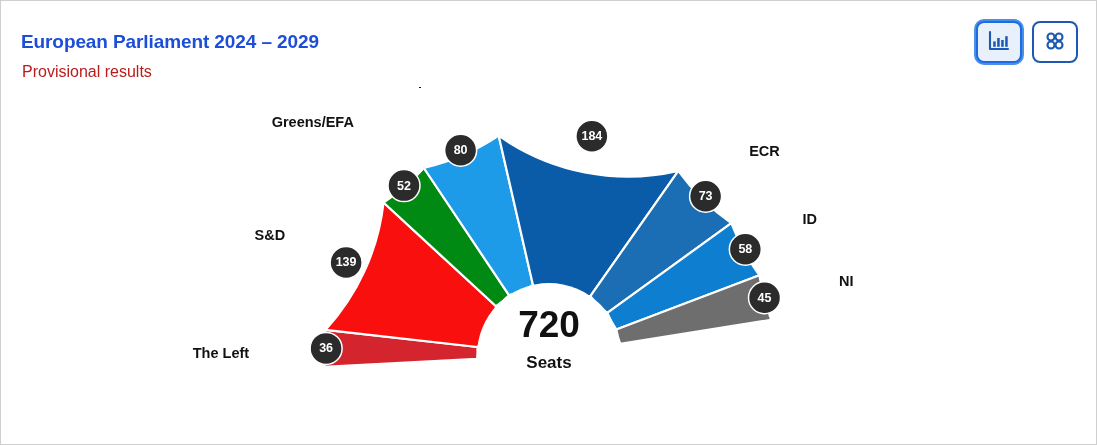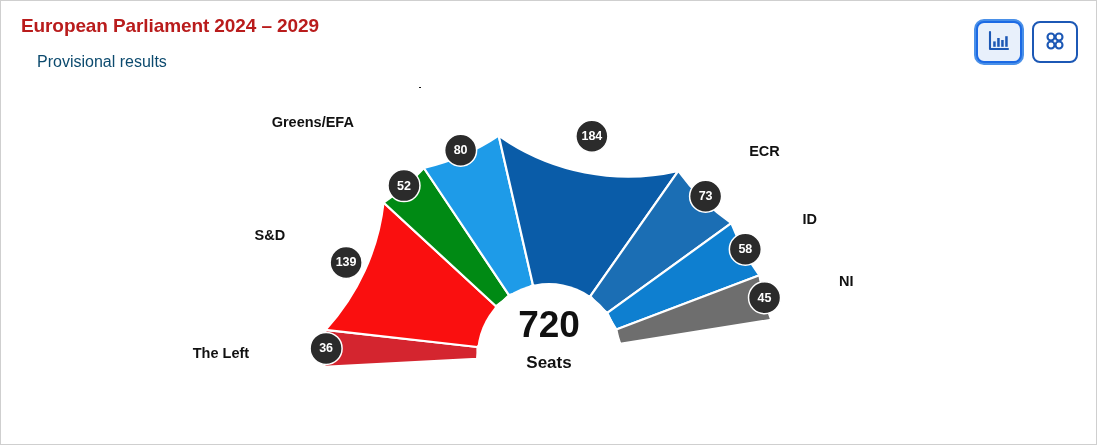--- a/index.html
+++ b/index.html
@@ -25,30 +25,30 @@
     position: absolute;
     left: 0;
     top: 0;
     width: 100%;
     padding: 14px 20px 0 20px;
     box-sizing: border-box;
   }
   .title {
     font-size: 19px;
     font-weight: bold;
-    color: #b91c1c;
+    color: #1d4ed8;
     letter-spacing: -0.1px;
-    margin: 0 0 10px 0;
+    margin: 16px 0 10px 0;
     line-height: 1.15;
   }
   .subtitle {
     font-size: 16px;
     font-weight: normal;
-    color: #0c4a6e;
-    margin: 16px;
+    color: #b91c1c;
+    margin: 1px;
     line-height: 1.15;
   }
 
   
   .view-toggle {
     position: absolute;
     right: 18px;
     top: 20px;
     display: flex;
     gap: 10px;

